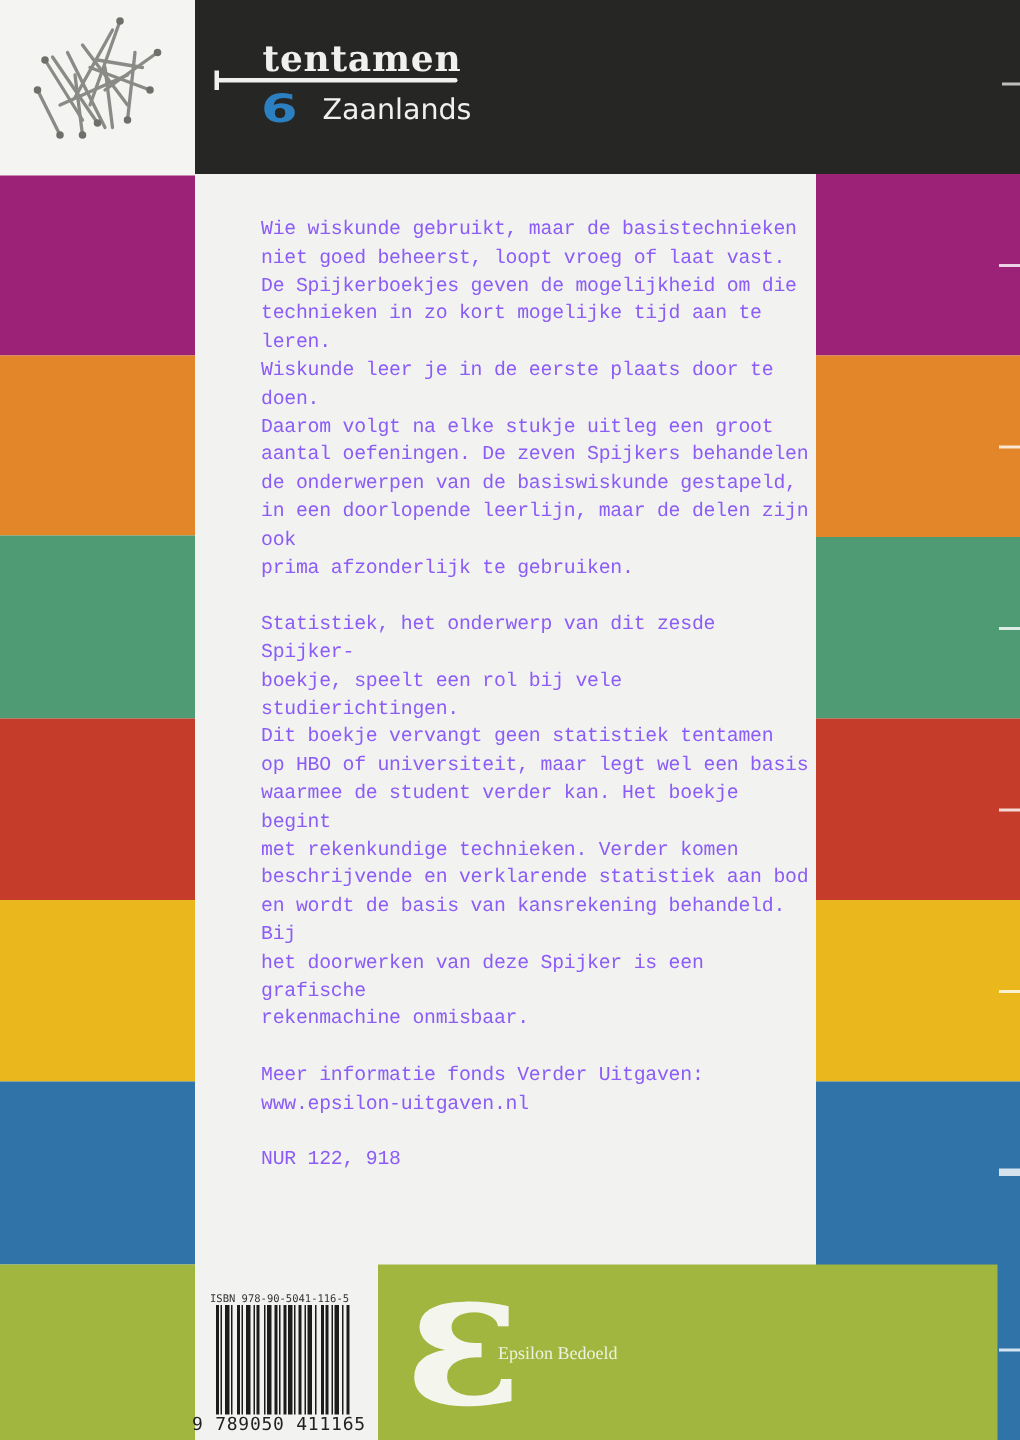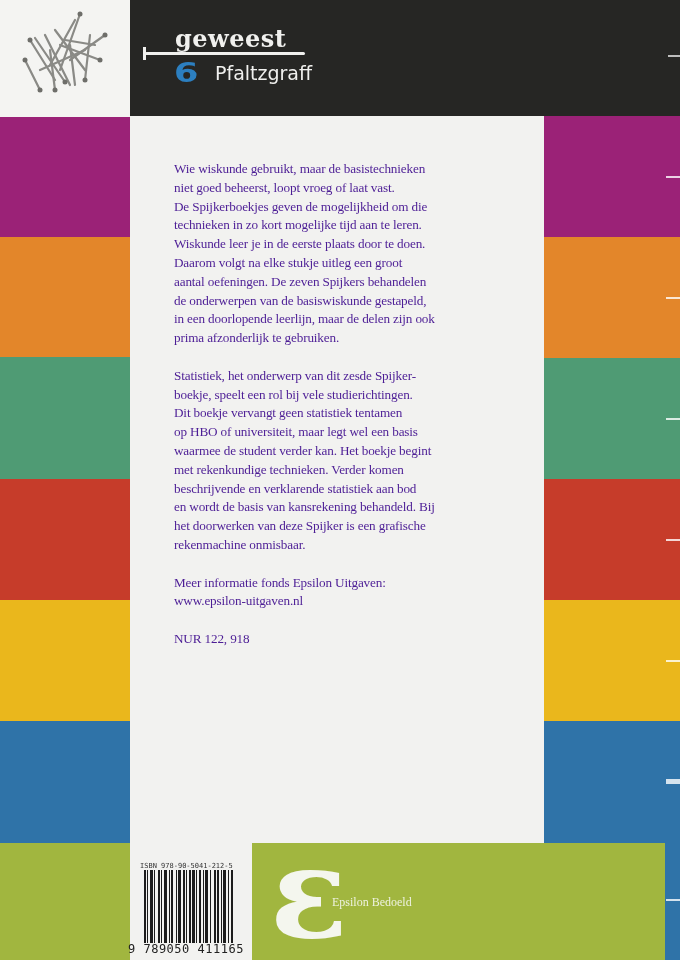--- a/index.html
+++ b/index.html
@@ -25,23 +25,23 @@
   .volume-title {
     left: 215px; top: 62px; font-size: 19px; color: #f0f0ee;
     font-family: "DejaVu Sans", sans-serif;
   }
   .stripe { position: absolute; }
   .tab-mark { position: absolute; right: 0; width: 14px; height: 2px; background: rgba(255,255,255,0.8); }
   .text-panel {
     left: 130px; top: 116px; width: 414px; height: 727px; background: #f2f2f0;
   }
   .content {
-    left: 174px; top: 160px; width: 366px;
-    font-family: Liberation Serif, serif; font-size: 13.2px; line-height: 18.8px;
-    color: #4c1d95; letter-spacing: -0.15px;
+    left: 174px; top: 144px; width: 366px;
+    font-family: Liberation Mono, monospace; font-size: 13.2px; line-height: 18.8px;
+    color: #8b5cf6; letter-spacing: -0.15px;
   }
   .content p { margin: 0 0 18.8px 0; white-space: pre-line; }
   .barcode-area { left: 130px; top: 843px; width: 122px; height: 117px; background: #f2f2f0; }
   .isbn-text { left: 140px; top: 862px; font-family: "DejaVu Sans Mono", monospace; font-size: 7px; color: #333; }
   .barcode { left: 144px; top: 870px; width: 108px; height: 73px; display: flex; align-items: stretch; gap: 0; }
   .barcode span { display: block; background: #1c1c1c; }
   .ean-text { left: 128px; top: 942px; font-family: "DejaVu Sans Mono", monospace; font-size: 12px; color: #222; letter-spacing: 0.5px; }
   .publisher-box { left: 252px; top: 843px; width: 413px; height: 117px; background: #a1b63f; }
   .epsilon-glyph {
     left: 270px; top: 828px; font-family: "DejaVu Serif", serif; font-size: 128px;
@@ -80,26 +80,26 @@
         <circle cx="100" cy="60" r="2.5"></circle>
         <circle cx="40" cy="90" r="2.5"></circle>
       <circle cx="65" cy="82" r="2.5"></circle>
         <circle cx="85" cy="80" r="2.5"></circle>
         <circle cx="55" cy="90" r="2.5"></circle>
     </g>
   </svg>
 </div>
 
 <div class="abs header-bar"></div>
-<div class="abs series-name">geweest</div>
+<div class="abs series-name">tentamen</div>
 <div class="abs nail-head"></div>
 <div class="abs nail-line"></div>
 <div class="abs nail-right-tip"></div>
 <div class="abs volume-number">6</div>
-<div class="abs volume-title">Pfaltzgraff</div>
+<div class="abs volume-title">Zaanlands</div>
 
 <div class="stripe" style="left:0;top:117px;width:130px;height:120px;background:#9b2277;"></div>
 <div class="stripe" style="left:0;top:237px;width:130px;height:120px;background:#e3862a;"></div>
 <div class="stripe" style="left:0;top:357px;width:130px;height:122px;background:#4f9b74;"></div>
 <div class="stripe" style="left:0;top:479px;width:130px;height:121px;background:#c63c2a;"></div>
 <div class="stripe" style="left:0;top:600px;width:130px;height:121px;background:#eab71c;"></div>
 <div class="stripe" style="left:0;top:721px;width:130px;height:122px;background:#2f73a8;"></div>
 <div class="stripe" style="left:0;top:843px;width:130px;height:117px;background:#a1b63f;"></div>
 
 <div class="stripe" style="left:544px;top:116px;width:136px;height:121px;background:#9b2277;">
@@ -137,27 +137,27 @@
   <p>Statistiek, het onderwerp van dit zesde Spijker-
 boekje, speelt een rol bij vele studierichtingen.
 Dit boekje vervangt geen statistiek tentamen
 op HBO of universiteit, maar legt wel een basis
 waarmee de student verder kan. Het boekje begint
 met rekenkundige technieken. Verder komen
 beschrijvende en verklarende statistiek aan bod
 en wordt de basis van kansrekening behandeld. Bij
 het doorwerken van deze Spijker is een grafische
 rekenmachine onmisbaar.</p>
-  <p>Meer informatie fonds Epsilon Uitgaven:
+  <p>Meer informatie fonds Verder Uitgaven:
 www.epsilon-uitgaven.nl</p>
   <p>NUR 122, 918</p>
 </div>
 
 <div class="abs barcode-area"></div>
-<div class="abs isbn-text">ISBN 978-90-5041-212-5</div>
+<div class="abs isbn-text">ISBN 978-90-5041-116-5</div>
 <div class="abs barcode">
   <span style="width:2px;margin-right:1px"></span>
     <span style="width:1px;margin-right:2px"></span>
   <span style="width:3px;margin-right:1px"></span>
     <span style="width:1px;margin-right:3px"></span>
   <span style="width:2px;margin-right:1px"></span>
     <span style="width:1px;margin-right:2px"></span>
   <span style="width:3px;margin-right:2px"></span>
     <span style="width:1px;margin-right:1px"></span>
   <span style="width:2px;margin-right:3px"></span>

